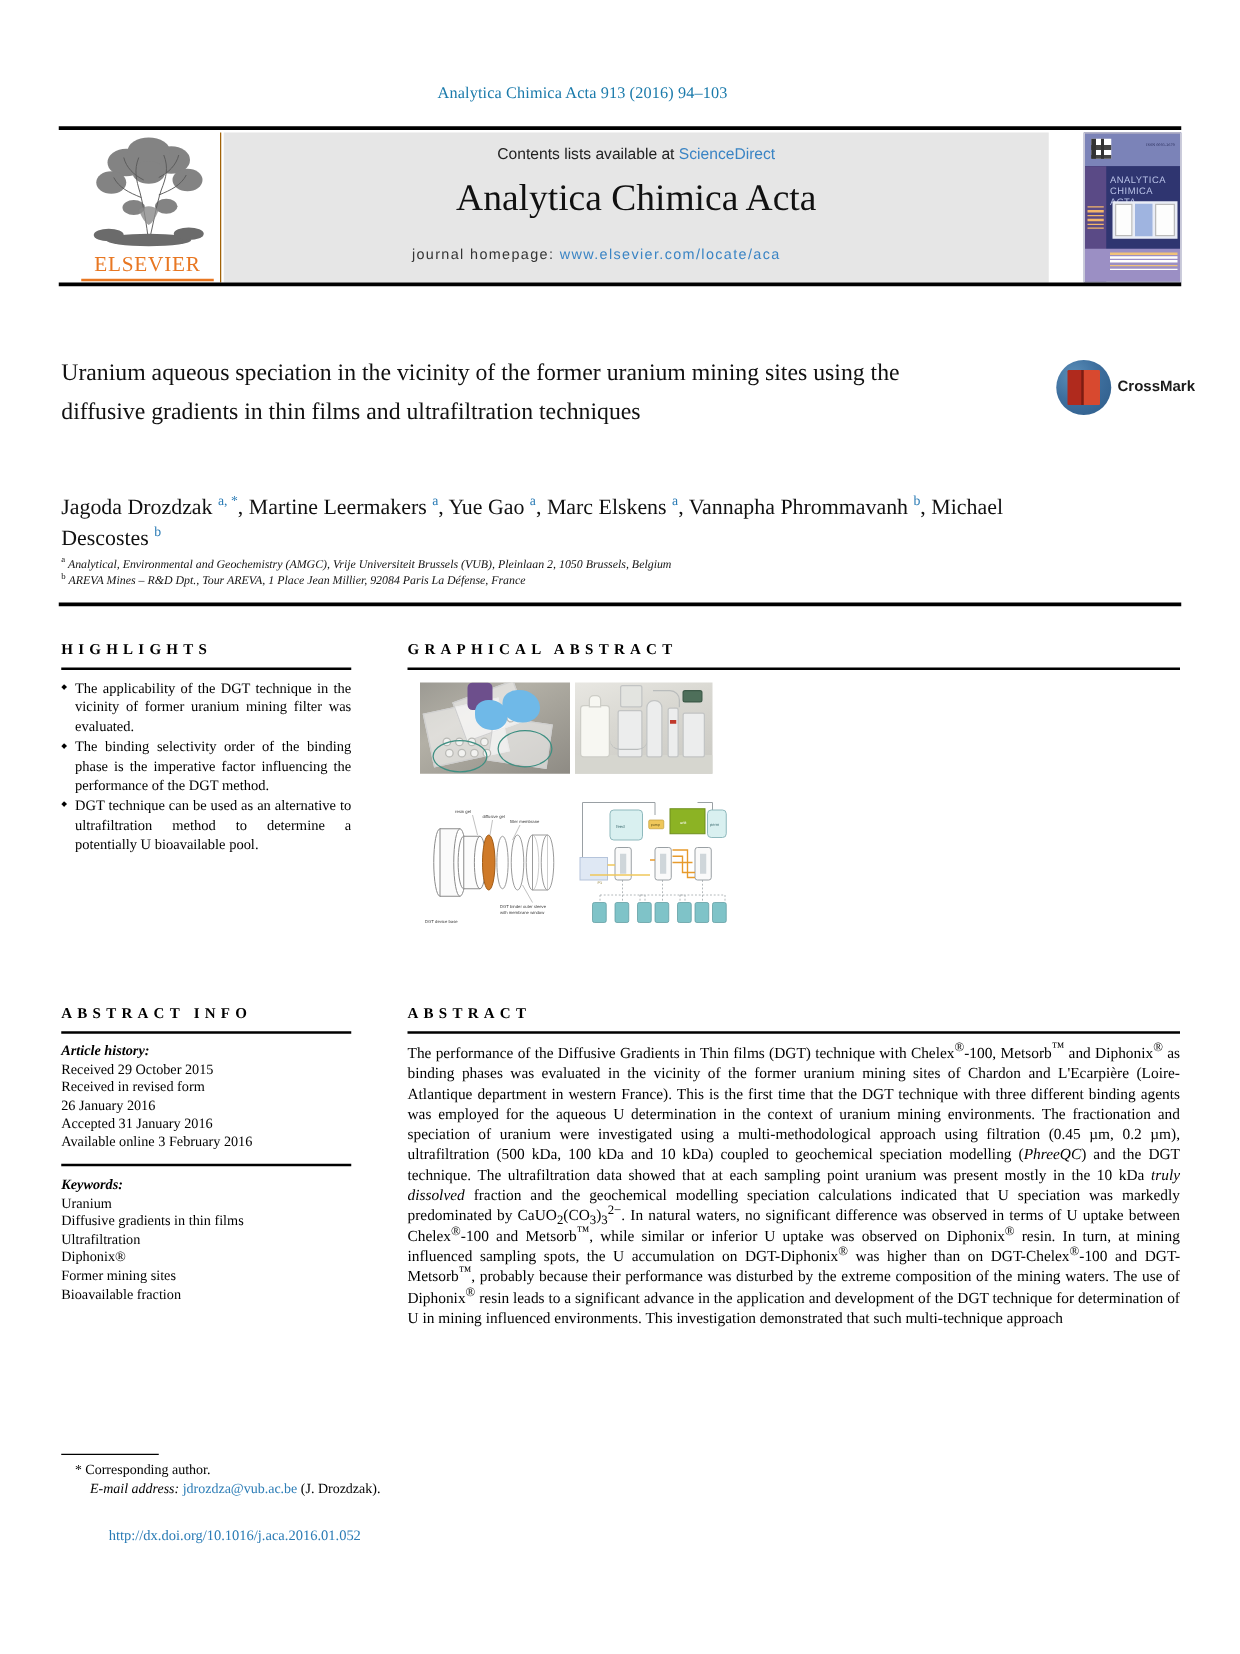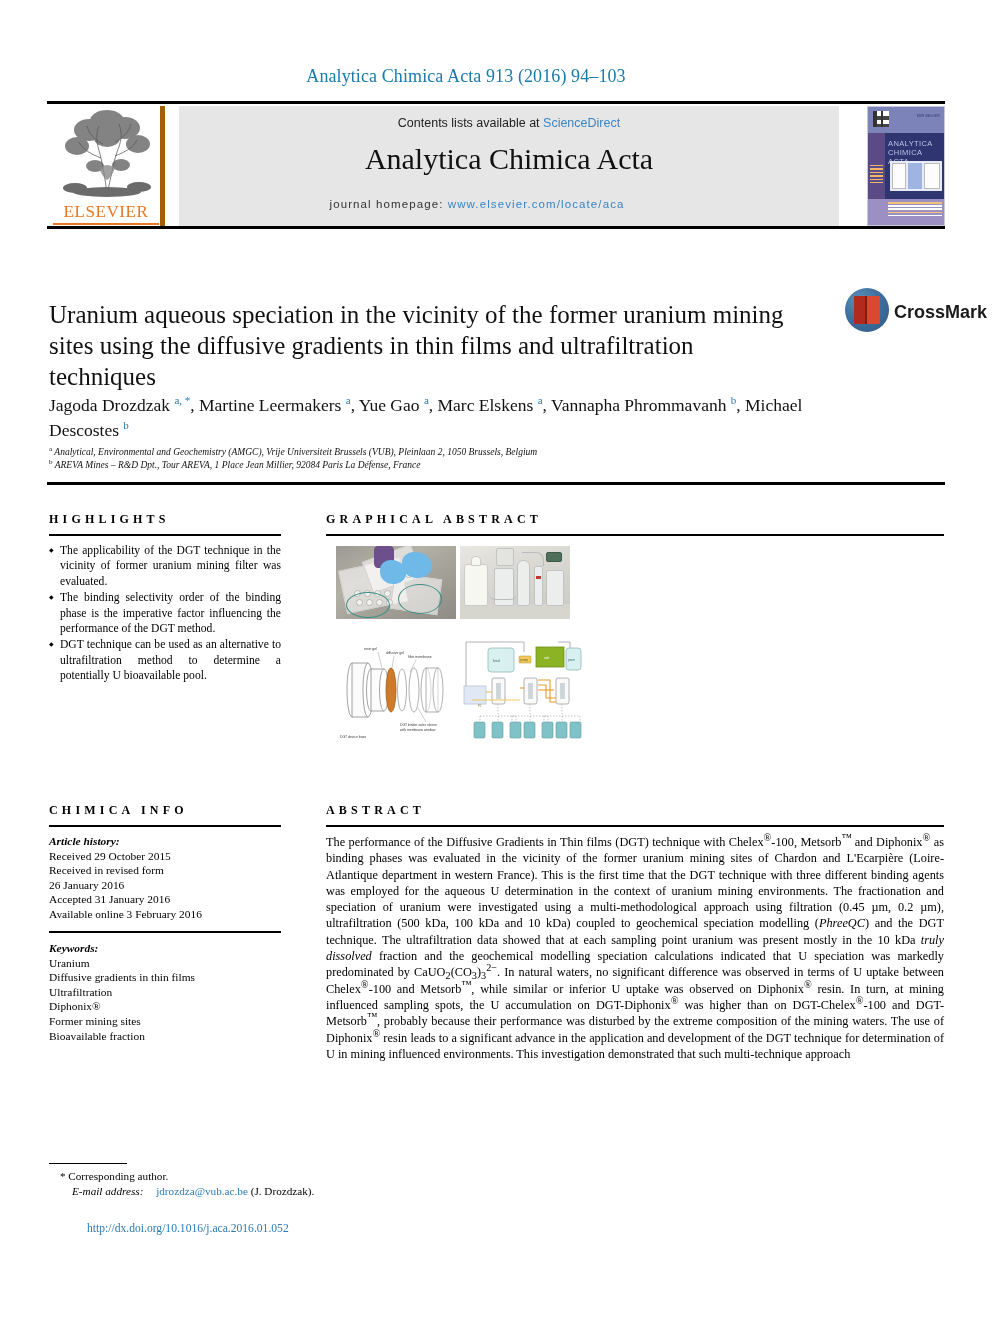--- a/index.html
+++ b/index.html
@@ -12,31 +12,31 @@
     position: relative;
     overflow: hidden;
   }
   .page { position: absolute; left: 0; top: 0; width: 992px; height: 1323px; }
 
   
   .runhead {
     position: absolute; left: 0; top: 66px; width: 932px;
     text-align: center;
     font-family: "Liberation Serif", serif;
-    font-size: 18px; color: #1a7aab; letter-spacing: .1px;
+    font-size: 13px; color: #1a7aab; letter-spacing: .1px;
   }
 
   
   .rule-thick { position: absolute; background: #000; }
   #rule-top { left: 47px; top: 101px; width: 898px; height: 3px; }
 
   .masthead { position: absolute; left: 47px; top: 106px; width: 898px; height: 120px; }
   .elsevier-logo {
-    position: absolute; left: 0; top: 0; width: 118px; height: 120px;
-    border-right: 5px solid #a16207;
+    position: absolute; left: 12px; top: 0; width: 118px; height: 120px;
+    border-right: 1px solid #a16207;
   }
   .tree-box { position: absolute; left: 8px; top: 2px; width: 104px; height: 92px; overflow: hidden; }
   .elsevier-word {
     position: absolute; left: 0; top: 96px; width: 118px; text-align: center;
     font-family: "Liberation Serif", serif; font-size: 17px; letter-spacing: .6px;
     color: #e87722; font-weight: 400;
   }
   .elsevier-underline { position: absolute; left: 6px; top: 117px; width: 106px; height: 2px; background: #e87722; }
 
   .contents-band {
@@ -87,35 +87,35 @@
   .cov-lines i { display: block; height: 1.6px; background: #f0c27a; margin-bottom: 1.6px; }
   .cov-lines i.w { background: #ffffff; }
   .cov-sidelines { position: absolute; left: 2px; top: 58px; width: 13px; }
   .cov-sidelines i { display: block; height: 1.4px; background: #f3b56a; margin-bottom: 2px; }
 
   #rule-under-masthead { left: 47px; top: 226px; width: 898px; height: 3px; }
 
   
   .title {
     position: absolute; left: 49px; top: 283px; width: 740px;
-    font-family: "Liberation Serif", serif; font-size: 25px; line-height: 31px;
-    color: #111; font-weight: 400; margin-top: 16px;
+    font-family: "Liberation Serif", serif; font-size: 19px; line-height: 31px;
+    color: #111; font-weight: 400;
   }
   .crossmark { position: absolute; left: 845px; top: 288px; width: 100px; height: 52px; }
   .cm-circle {
     position: absolute; left: 0; top: 0; width: 44px; height: 44px; border-radius: 50%;
     background: radial-gradient(circle at 32% 28%, #5b8fb9 0%, #3e6f9e 45%, #2d5b88 100%);
     overflow: hidden;
   }
   .cm-book-l { position: absolute; left: 9px; top: 8px; width: 12px; height: 28px; background: #b02a1d; border-radius: 1px 0 0 1px; }
   .cm-book-r { position: absolute; left: 22px; top: 8px; width: 13px; height: 28px; background: #d8492f; border-radius: 0 1px 1px 0; }
   .cm-book-s { position: absolute; left: 20px; top: 8px; width: 3px; height: 28px; background: #7d1c12; }
   .cm-label {
     position: absolute; left: 49px; top: 14px;
-    font-family: "Liberation Sans", sans-serif; font-size: 18px; font-weight: bold; color: #1b1b1b;
+    font-family: "Liberation Sans", sans-serif; font-size: 12px; font-weight: bold; color: #1b1b1b;
   }
 
   .authors {
     position: absolute; left: 49px; top: 393px; width: 790px;
     font-family: "Liberation Serif", serif; font-size: 17.5px; line-height: 25px; color: #111;
   }
   .authors sup { color: #2a7bb5; font-size: 11px; }
   .affils {
     position: absolute; left: 49px; top: 446px; width: 790px;
     font-family: "Liberation Serif", serif; font-size: 9.5px; line-height: 12.5px;
@@ -194,21 +194,21 @@
   .abs-body i { font-style: italic; }
 
   
   #foot-rule { position: absolute; left: 49px; top: 1163px; width: 78px; height: 1px; background: #000; }
   .foot-corr {
     position: absolute; left: 60px; top: 1169px; width: 420px;
     font-family: "Liberation Serif", serif; font-size: 11.2px; line-height: 15px; color: #000;
   }
   .foot-corr .star { font-size: 11px; }
   .foot-corr .it { font-style: italic; }
-  .foot-corr a, .foot-doi a { color: #2a7bb5; text-decoration: none; margin-left: 10px; }
+  .foot-corr a, .foot-doi a { color: #2a7bb5; text-decoration: none; }
   .foot-doi {
     position: absolute; left: 49px; top: 1221px; width: 500px;
     font-family: "Liberation Serif", serif; font-size: 11.6px; line-height: 16px;
   }
   .foot-doi .doi { color: #2a7bb5; padding-left: 38px; }
   .foot-doi .cr { color: #000; }
   sup { vertical-align: super; line-height: 0; }
   sub { vertical-align: sub; line-height: 0; }
 </style>
 </head>
@@ -475,21 +475,21 @@
           <rect x="62" y="92" width="11" height="16" rx="1.5"></rect>
           <rect x="80" y="92" width="11" height="16" rx="1.5"></rect>
           <rect x="94" y="92" width="11" height="16" rx="1.5"></rect>
           <rect x="108" y="92" width="11" height="16" rx="1.5"></rect>
         </g>
       </svg>
     </div>
   </div>
 
   <div class="sec-head col-left" id="artinfo-head">
-    <span>CHIMICA INFO</span>
+    <span>ABSTRACT INFO</span>
   </div>
   <div class="thinrule" id="artinfo-rule"></div>
   <div class="ai-body">
     <div class="it">Article history:</div>
     <div>Received 29 October 2015</div>
     <div>Received in revised form</div>
     <div>26 January 2016</div>
     <div>Accepted 31 January 2016</div>
     <div>Available online 3 February 2016</div>
   </div>

